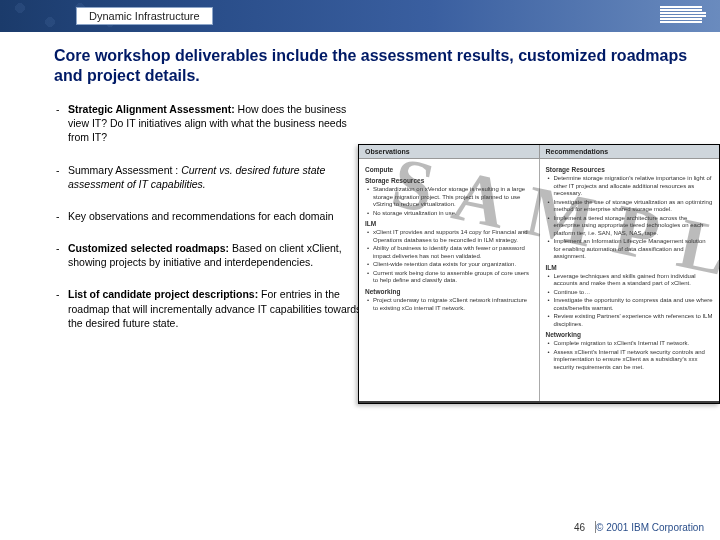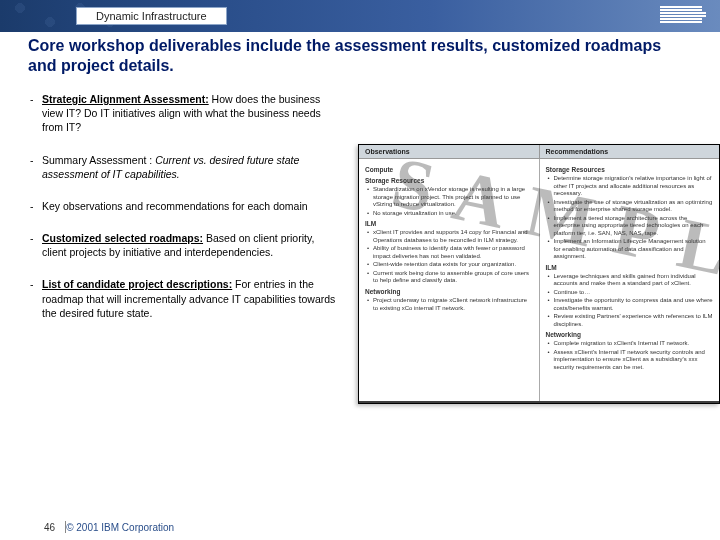--- a/index.html
+++ b/index.html
@@ -22,53 +22,53 @@
     background:
      radial-gradient(circle 12px at 20px 8px,#5377ac55 40%,transparent 41%),
      radial-gradient(circle 12px at 50px 22px,#5377ac55 40%,transparent 41%),
      radial-gradient(circle 12px at 80px 8px,#5377ac55 40%,transparent 41%),
      radial-gradient(circle 12px at 110px 22px,#5377ac55 40%,transparent 41%);
     opacity:.6;
   }
   .tagline-box{
     position:relative; margin-left:68px;
     background:#fff; border:1px solid #8da6c9;
-    padding:2px 19px;
+    padding:2px 12px;
     font-size:11px; color:#222;
   }
   .ibm-logo{
     position:absolute; right:14px; top:6px;
     display:flex; flex-direction:column; gap:1px;
   }
   .ibm-logo div{ width:46px; height:2px; background:#fff; }
   .ibm-logo div:nth-child(1){width:42px}
   .ibm-logo div:nth-child(2){width:42px}
   .ibm-logo div:nth-child(3){width:46px}
   .ibm-logo div:nth-child(4){width:46px}
   .ibm-logo div:nth-child(5){width:42px}
   .ibm-logo div:nth-child(6){width:42px}
 
-  .slide{ padding:4px 28px 0 28px; height:calc(100% - 32px - 22px); position:relative;}
+  .slide{ padding:14px 28px 0 28px; height:calc(100% - 32px - 22px); position:relative;margin-left:26px;}
   .title{
     font-size:16px; font-weight:bold; color:#001a66; line-height:1.25;
     margin-bottom:16px;
   }
   .intro{
     font-size:13.5px; color:#000; line-height:1.35;
     margin:0 8px 14px 8px;
   }
   .bullets{
     list-style:none; width:310px; margin-left:2px;
   }
   .bullets>li{
     display:flex; font-size:10.5px; line-height:1.35;
     margin-bottom:18px; color:#000;
   }
   .bullets>li .dash{min-width:12px;}
-  .u{ text-decoration:underline; font-weight:bold;}
+  .u{ font-weight:bold;}
   .bold{font-weight:normal;}
   .it{font-style:italic;}
 
   
   .panel{
     position:absolute; right:0px; top:112px;
     width:362px; height:260px;
     background:#3e3e3e; border:1px solid #000;
     box-shadow:-2px 2px 4px rgba(0,0,0,.25);
   }
@@ -98,22 +98,22 @@
     position:absolute; top:40px; left:30px;
     font-size:72px; font-weight:bold; letter-spacing:22px;
     color:rgba(60,60,60,.35);
     transform:rotate(12deg);
     pointer-events:none;
     font-family:"Times New Roman",serif;
   }
 
   .footer{
     position:absolute; bottom:0; left:0; right:0; height:22px;
-    display:flex; align-items:center; justify-content:flex-start;
-    padding:0 16px 4px 44px;
+    display:flex; align-items:center; justify-content:flex-end;
+    padding:0 16px 4px 32px;
     font-size:10px; color:#333;
   }
   .pg{
     display:flex; align-items:center; gap:10px;
   }
   .pg .bar{width:1px;height:12px;background:#888;}
   .copy{color:#2a4e8a;}
 </style>
 </head>
 <body>
@@ -142,21 +142,21 @@
       <li>
         <span class="dash">-</span>
         <span><span class="bold">Summary Assessment :</span><span class="it"> Current vs. desired future state assessment of IT capabilities.</span></span>
       </li>
       <li>
         <span class="dash">-</span>
         <span><span class="bold">Key observations and recommendations for each domain</span><span></span></span>
       </li>
       <li>
         <span class="dash">-</span>
-        <span><span class="u">Customized selected roadmaps:</span><span> Based on client priority, client projects by initiative and interdependencies.</span></span>
+        <span><span class="u">Customized selected roadmaps:</span><span> Based on client xClient, showing projects by initiative and interdependencies.</span></span>
       </li>
       <li>
         <span class="dash">-</span>
         <span><span class="u">List of candidate project descriptions:</span><span> For entries in the roadmap that will incrementally advance IT capabilities towards the desired future state.</span></span>
       </li>
     </ul>
 
   <div class="panel">
     <div class="panel-head">
       <div>Observations</div>

